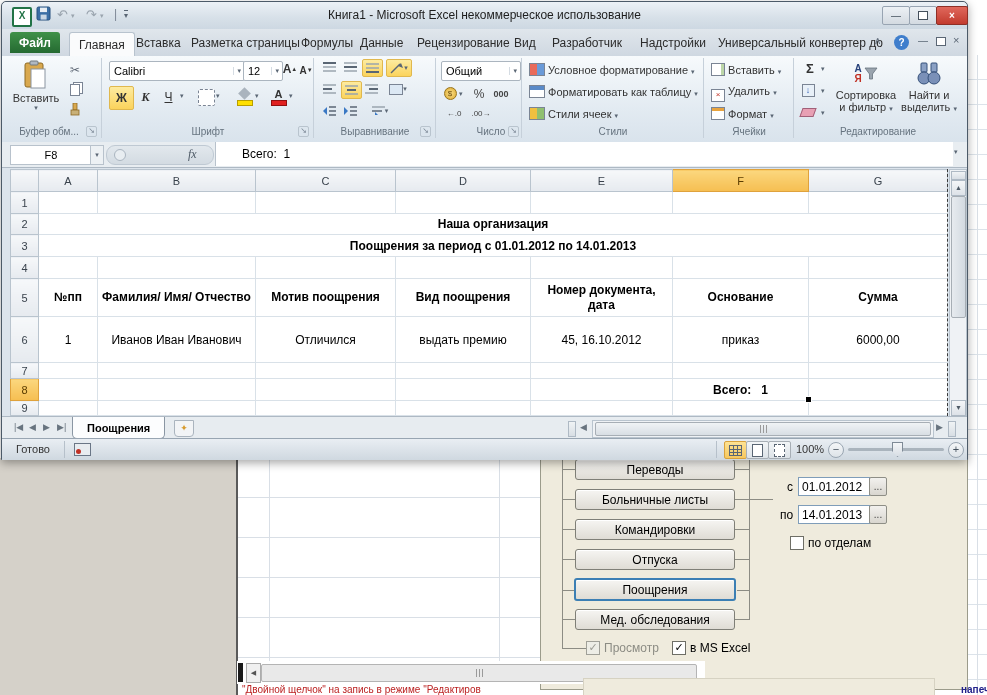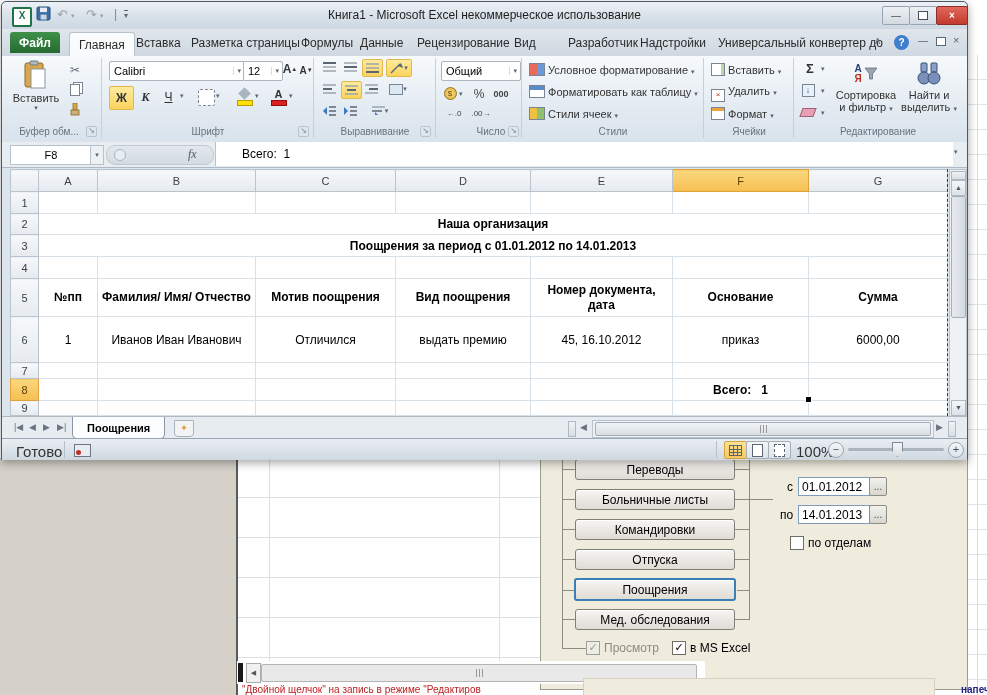--- a/index.html
+++ b/index.html
@@ -122,21 +122,21 @@
             font-weight:bold;color:#000;display:flex;align-items:center;}
   .newsheet{position:absolute;left:172px;top:3px;width:18px;height:15px;background:#F2F4F6;
             border:1px solid #AAB4BE;border-radius:0 0 4px 4px;font-size:9px;color:#D79B2E;
             text-align:center;line-height:14px;}
   .hsb{position:absolute;top:3px;height:16px;background:#EFF2F5;border:1px solid #B9C4CE;}
   .hsb-thumb{position:absolute;top:1px;height:12px;background:linear-gradient(#F0F3F5,#D8DEE4);
              border:1px solid #A7AEB5;border-radius:2px;}
   
   .sbar{left:0;top:436px;width:100%;height:21px;background:linear-gradient(#E9EEF3,#CFD8E0);
         border-top:1px solid #98A5B2;}
-  .stxt{position:absolute;top:4px;font-size:15px;color:#333;}
+  .stxt{position:absolute;top:4px;font-size:11px;color:#333;}
   .viewbtn{position:absolute;top:2px;width:21px;height:16px;border:1px solid #A7AEB5;border-radius:2px;
            background:linear-gradient(#F2F5F7,#DDE3E8);display:flex;align-items:center;justify-content:center;}
   .viewbtn.on{background:linear-gradient(#FDE294,#F7C85E);border-color:#D9A23C;}
   .vic{width:11px;height:9px;border:1px solid #5A6674;background:
        linear-gradient(90deg,transparent 0 3px,#5A6674 3px 4px,transparent 4px 7px,#5A6674 7px 8px,transparent 8px),
        linear-gradient(180deg,transparent 0 3px,#5A6674 3px 4px,transparent 4px 6px,#5A6674 6px 7px,transparent 7px);}
   .vic2{width:9px;height:11px;border:1px solid #5A6674;background:#fff;}
   .zoomtrack{position:absolute;top:9px;height:3px;background:#AAB4BD;border-radius:2px;}
   .zoomthumb{position:absolute;top:3px;width:9px;height:13px;background:linear-gradient(#F4F6F8,#D8DEE4);
              border:1px solid #7E8A96;clip-path:polygon(0 0,100% 0,100% 60%,50% 100%,0 60%);}
@@ -241,21 +241,21 @@
 
     <div class="abs tabrow">
       <div class="tab file" style="left:8px;">Файл</div>
       <div class="tab active" style="left:67px;">Главная</div>
       <div class="tab" style="left:125px;">Вставка</div>
       <div class="tab" style="left:180px;">Разметка страницы</div>
       <div class="tab" style="left:290px;">Формулы</div>
       <div class="tab" style="left:349px;">Данные</div>
       <div class="tab" style="left:406px;">Рецензирование</div>
       <div class="tab" style="left:503px;">Вид</div>
-      <div class="tab" style="left:557px;text-align:center;">Разработчик</div>
+      <div class="tab" style="left:541px;text-align:center;">Разработчик</div>
       <div class="tab" style="left:629px;">Надстройки</div>
       <div class="tab" style="left:707px;">Универсальный конвертер до</div>
       <span class="tabrow-ic" style="left:872px;">∧</span>
       <span class="tabrow-ic helpic" style="left:892px;position:absolute;">?</span>
       <span class="tabrow-ic" style="left:916px;">—</span>
       <span class="tabrow-ic" style="left:934px;top:8px;display:inline-block;width:8px;height:7px;border:1px solid #5A6674;background:#fff;"></span>
       <span class="tabrow-ic" style="left:951px;font-size:11px;top:5px;">×</span>
     </div>
 
     <div class="abs ribbon">

